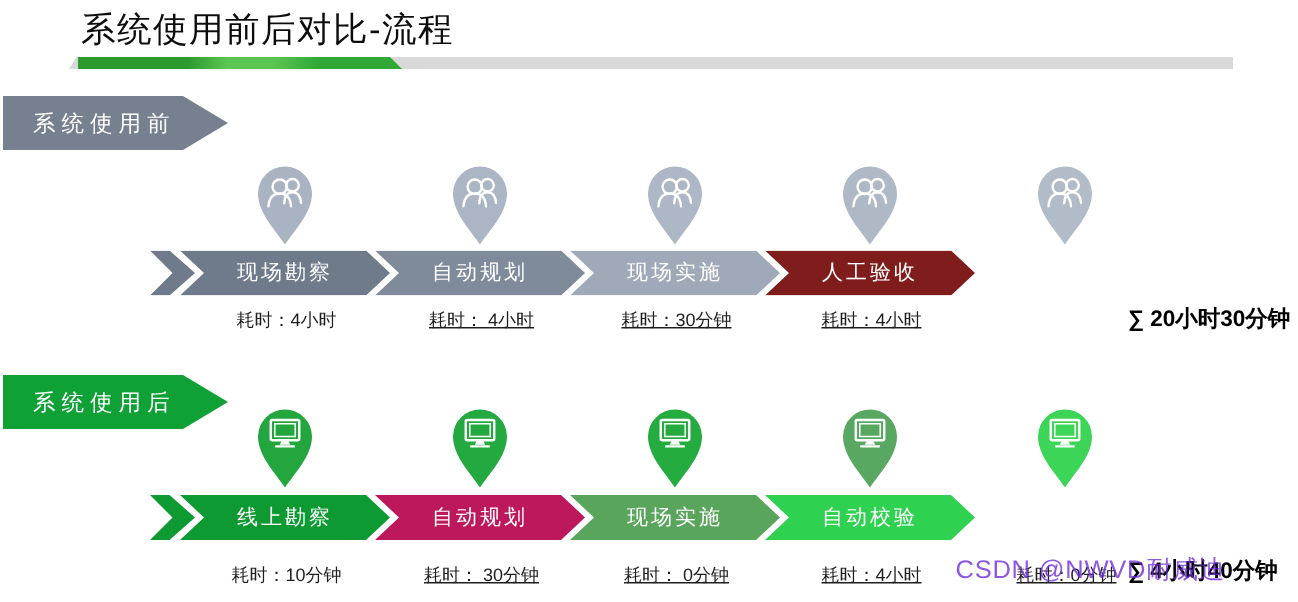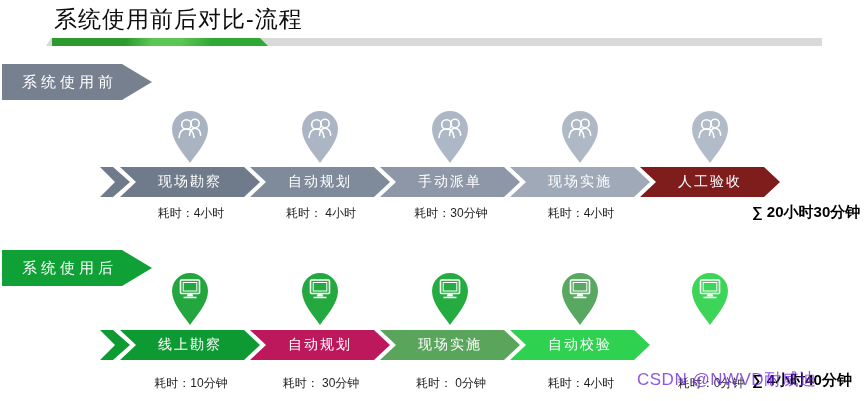--- a/index.html
+++ b/index.html
@@ -57,21 +57,21 @@
     position:absolute; left:101px; width:690px;
     display:flex; z-index:2;
   }
   #times-before { top:205px; }
   #times-after  { top:375px; }
   .time {
     width:140px; flex:0 0 140px; text-align:center;
     font-size:12px; color:#1f1f1f; white-space:nowrap;
   }
   .time:first-child { margin-left:20px; }
-  .time + .time { margin-left:-10px; }
+  .time + .time { margin-left:-10px;text-decoration:underline; }
   
   .total {
     position:absolute; left:752px; z-index:2;
     font-size:15px; font-weight:700; color:#000; white-space:nowrap;
   }
   #total-before { top:203px; }
   #total-after  { top:371px; }
   
   .watermark {
     position:absolute; left:637px; top:368px; z-index:3;
@@ -147,23 +147,20 @@
     </svg>
   </div>
 
   <div class="band" id="band-before">
     <div class="chev-lead" style="background: rgb(111, 122, 139);"></div>
     <div class="seg" style="background: rgb(111, 122, 139);">
         <span>现场勘察</span>
       </div>
     <div class="seg" style="background: rgb(127, 138, 155);">
         <span>自动规划</span>
-      </div>
-    <div class="seg" style="background: rgb(141, 151, 167);">
-        <span>手动派单</span>
       </div>
     <div class="seg" style="background: rgb(159, 169, 184);">
         <span>现场实施</span>
       </div>
     <div class="seg" style="background: #7f1d1d;">
         <span>人工验收</span>
       </div>
   </div>
 
   <div class="time-row" id="times-before">

